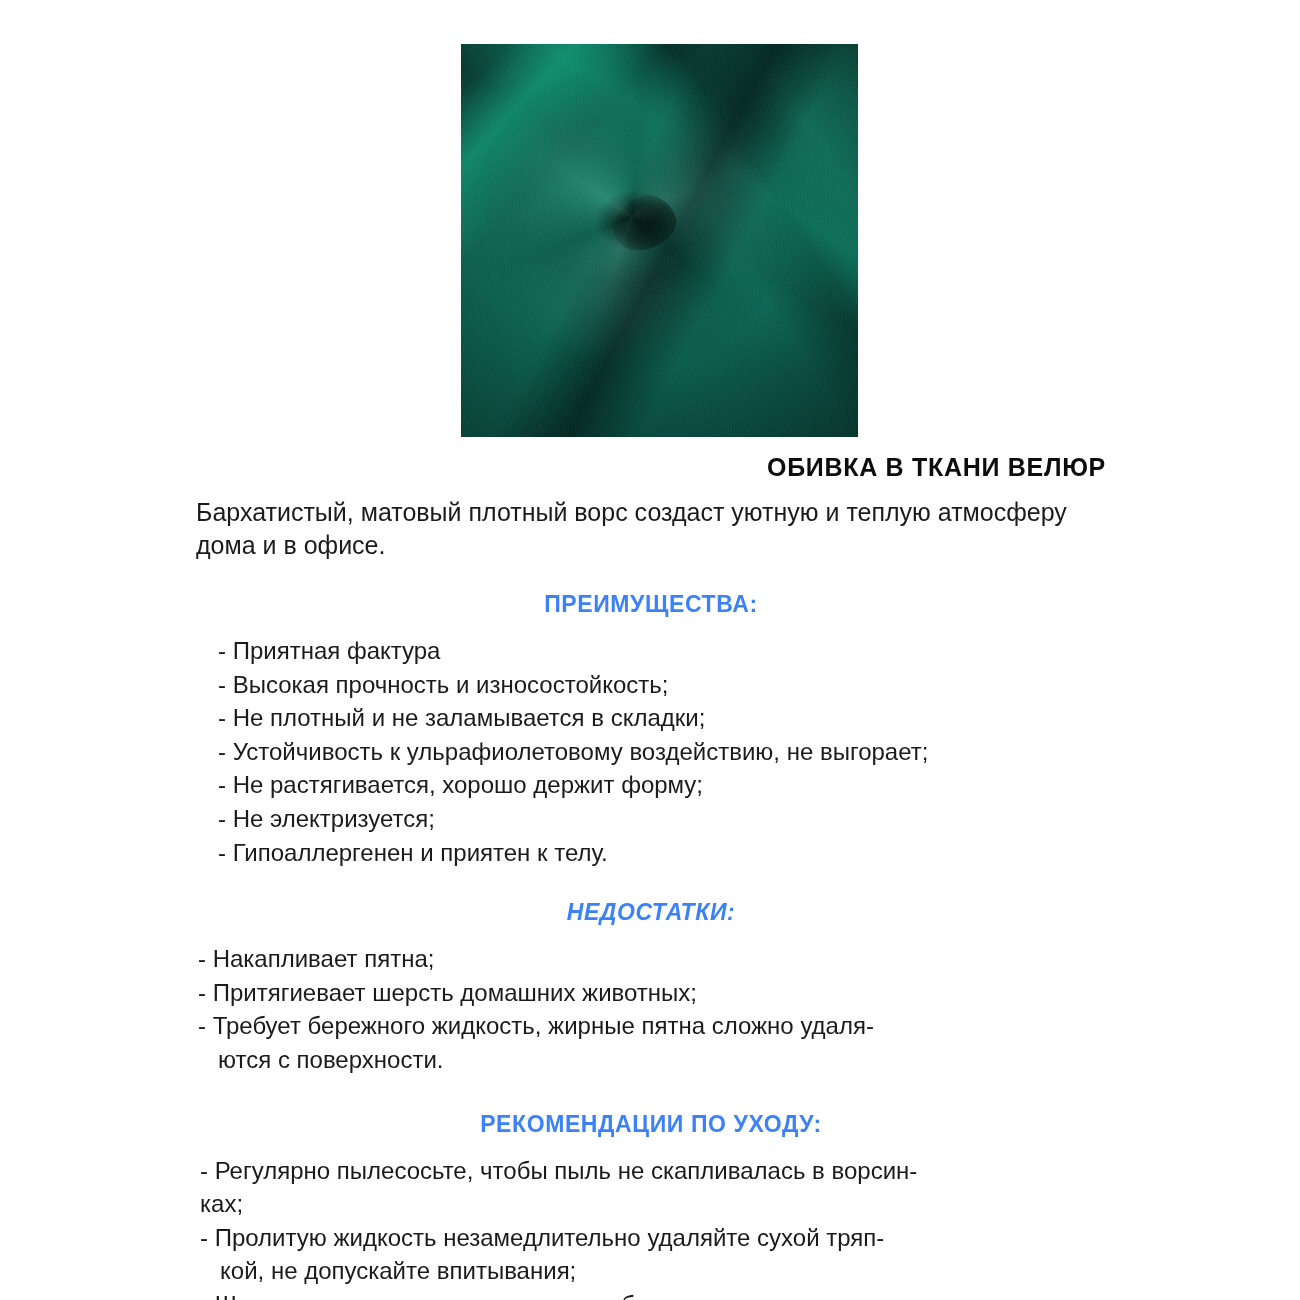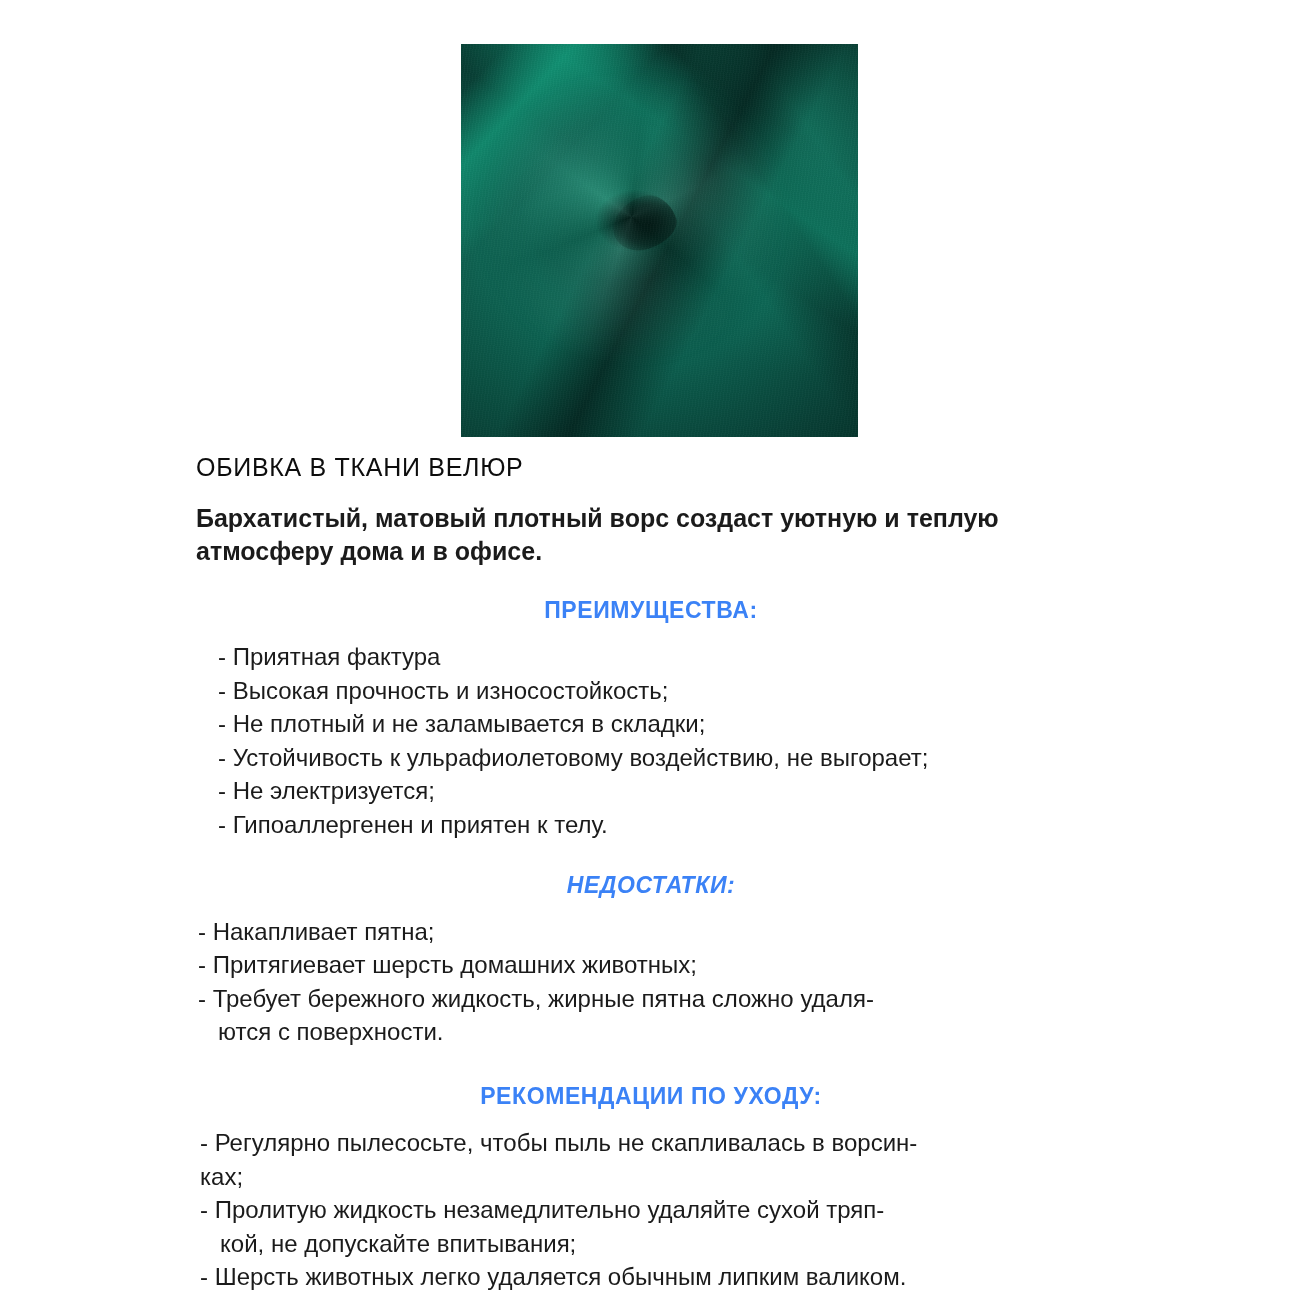--- a/index.html
+++ b/index.html
@@ -97,35 +97,35 @@
   
   .content {
     position: absolute;
     left: 196px;
     top: 452px;
     width: 910px;
   }
 
   h1.doc-title {
     font-size: 25px;
-    font-weight: normal;
-    text-align: left;
+    font-weight: bold;
+    text-align: right;
     letter-spacing: 0.7px;
-    margin: 0 0 20px 0;
+    margin: 0 0 14px 0;
     line-height: 1.2;
     color: #0d0d0d;
   }
 
   p.intro {
     font-size: 25px;
     line-height: 1.30;
     margin: 0 0 30px 0;
     text-align: left;
     color: #1b1b1b;
-    font-weight: 700;
+    font-weight: 400;
   }
 
   h2.section-title {
     font-size: 23px;
     font-weight: bold;
     text-align: center;
     letter-spacing: 0.6px;
     margin: 0 0 16px 0;
     color: #3b82f6;
   }
@@ -165,20 +165,21 @@
     <h1 class="doc-title">ОБИВКА В ТКАНИ ВЕЛЮР</h1>
 
     <p class="intro">Бархатистый, матовый плотный ворс создаст уютную и теплую атмосферу дома и в офисе.</p>
 
     <h2 class="section-title">ПРЕИМУЩЕСТВА:</h2>
     <ul class="list block-adv">
       <li>- Приятная фактура</li>
       <li>- Высокая прочность и износостойкость;</li>
       <li>- Не плотный и не заламывается в складки;</li>
       <li>- Устойчивость к ульрафиолетовому воздействию, не выгорает;</li>
+      <li>- Не растягивается, хорошо держит форму;</li>
       <li>- Не электризуется;</li>
       <li>- Гипоаллергенен и приятен к телу.</li>
     </ul>
 
     <h2 class="section-title sect-dis">НЕДОСТАТКИ:</h2>
     <ul class="list block-dis">
       <li>- Накапливает пятна;</li>
       <li>- Притягиевает шерсть домашних животных;</li>
       <li>- Требует бережного жидкость, жирные пятна сложно удаля-
    ются с поверхности.</li>

